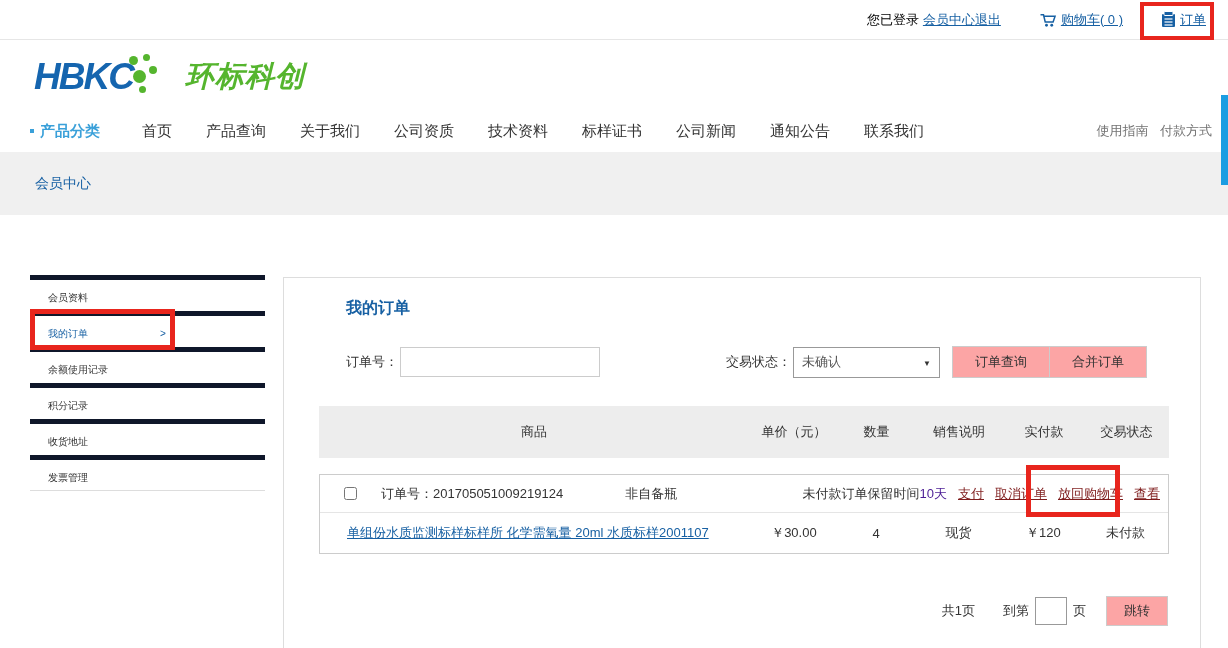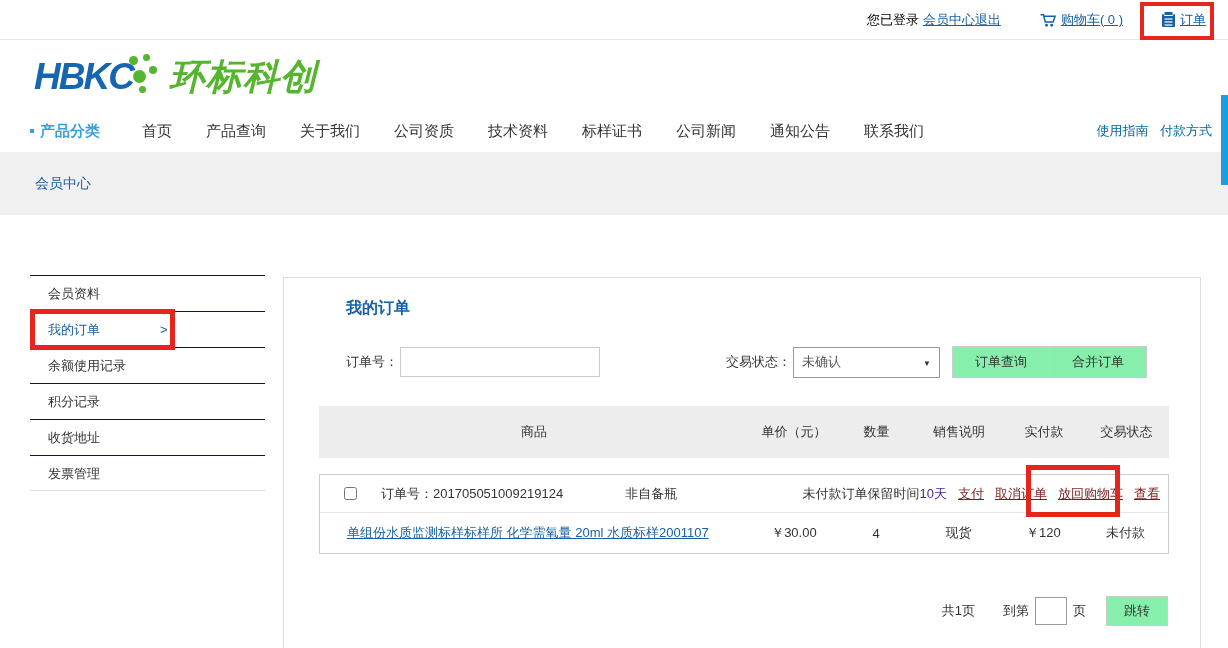--- a/index.html
+++ b/index.html
@@ -21,59 +21,59 @@
   .logo { position:absolute; left:34px; top:12px; height:48px; display:flex; align-items:center; }
   .logo-abbr { font-size:37px; font-weight:bold; font-style:italic; color:#1565af;
     letter-spacing:-2px; line-height:44px; }
   .logo-dots { position:relative; width:34px; height:46px; margin-left:-6px; }
   .logo-dots i { position:absolute; border-radius:50%; background:#55b52e; }
   .logo-dots i:nth-child(1){ width:13px; height:13px; left:6px; top:16px; }
   .logo-dots i:nth-child(2){ width:9px; height:9px; left:2px; top:2px; }
   .logo-dots i:nth-child(3){ width:7px; height:7px; left:16px; top:0; }
   .logo-dots i:nth-child(4){ width:8px; height:8px; left:22px; top:12px; }
   .logo-dots i:nth-child(5){ width:7px; height:7px; left:12px; top:32px; }
-  .logo-name { font-size:36px; font-weight:bold; color:#55b52e; margin-left:8px;
+  .logo-name { font-size:29px; font-weight:bold; color:#55b52e; margin-left:24px;
     font-style:italic; letter-spacing:1px; }
 
   
   .nav { position:absolute; left:0; top:110px; width:1228px; height:42px; background:#fff;
     display:flex; align-items:center; font-size:15px; }
   .nav-category { display:flex; align-items:center; color:#3aa0d9; margin-left:30px;
     width:112px; cursor:pointer;font-weight:bold; }
   .nav-bullet { width:4px; height:4px; background:#3aa0d9; margin-right:6px; }
   .nav-items { display:flex; }
   .nav-items a { color:#333; margin-right:34px; cursor:pointer; text-decoration:none; }
   .nav-right { margin-left:auto; margin-right:16px; color:#3aa0d9; font-size:13px; }
-  .nav-right a { color:#0369a1; margin-left:8px; cursor:pointer; text-decoration:none; }
+  .nav-right a { color:#737373; margin-left:8px; cursor:pointer; text-decoration:none; }
 
   
   .band { position:absolute; left:0; top:152px; width:1228px; height:63px; background:#f0f0f0; }
   .band-title { position:absolute; left:35px; top:23px; font-size:14px; color:#1760a3; }
 
   
   .sidebar { position:absolute; left:30px; top:275px; width:235px; }
-  .side-item { height:36px; line-height:36px; border-top:1px solid #0f172a; padding-left:18px;
-    font-size:13px; color:#333; cursor:pointer; position:relative; }
+  .side-item { height:36px; line-height:36px; border-top:5px solid #0f172a; padding-left:18px;
+    font-size:10px; color:#333; cursor:pointer; position:relative; }
   .side-item:last-child { border-bottom:1px solid #ddd; }
   .side-item.active { color:#1760a3; }
   .side-arrow { position:absolute; left:130px; top:0; color:#1760a3; }
 
   
   .panel { position:absolute; left:283px; top:277px; width:918px; height:400px;
     border:1px solid #ddd; background:#fff; }
   .panel-title { position:absolute; left:62px; top:20px; font-size:16px; font-weight:bold; color:#1760a3; }
 
   .filter { position:absolute; left:62px; top:68px; height:32px; display:flex; align-items:center; font-size:13px; }
   .flabel { color:#333; }
   .order-no-input { width:200px; height:30px; border:1px solid #ccc; margin-left:2px; padding:0 6px; font-size:13px; }
   .flabel2 { margin-left:126px; }
   .status-select { width:147px; height:31px; border:1px solid #999; margin-left:2px;
     display:flex; align-items:center; padding:0 8px; color:#555; cursor:pointer; position:relative; background:#fff;text-align:center; }
   .status-caret { position:absolute; right:8px; top:11px; font-size:8px; color:#333; }
-  .btn { height:32px; background:#86efac; border:1px solid #ccc; font-size:13px; color:#333;
+  .btn { height:32px; background:#fca5a5; border:1px solid #ccc; font-size:13px; color:#333;
     width:98px; text-align:center; line-height:30px; cursor:pointer; }
   .btn-search { margin-left:12px; }
   .btn-merge { margin-left:-1px; }
 
   
   .otable { position:absolute; left:35px; top:128px; width:850px; font-size:13px; }
   .thead { display:flex; height:52px; align-items:center; background:#ededed; color:#333; }
   .tc { text-align:center; }
   .c1 { width:430px; } .c2 { width:90px; } .c3 { width:75px; }
   .c4 { width:90px; } .c5 { width:80px; } .c6 { width:85px; }

